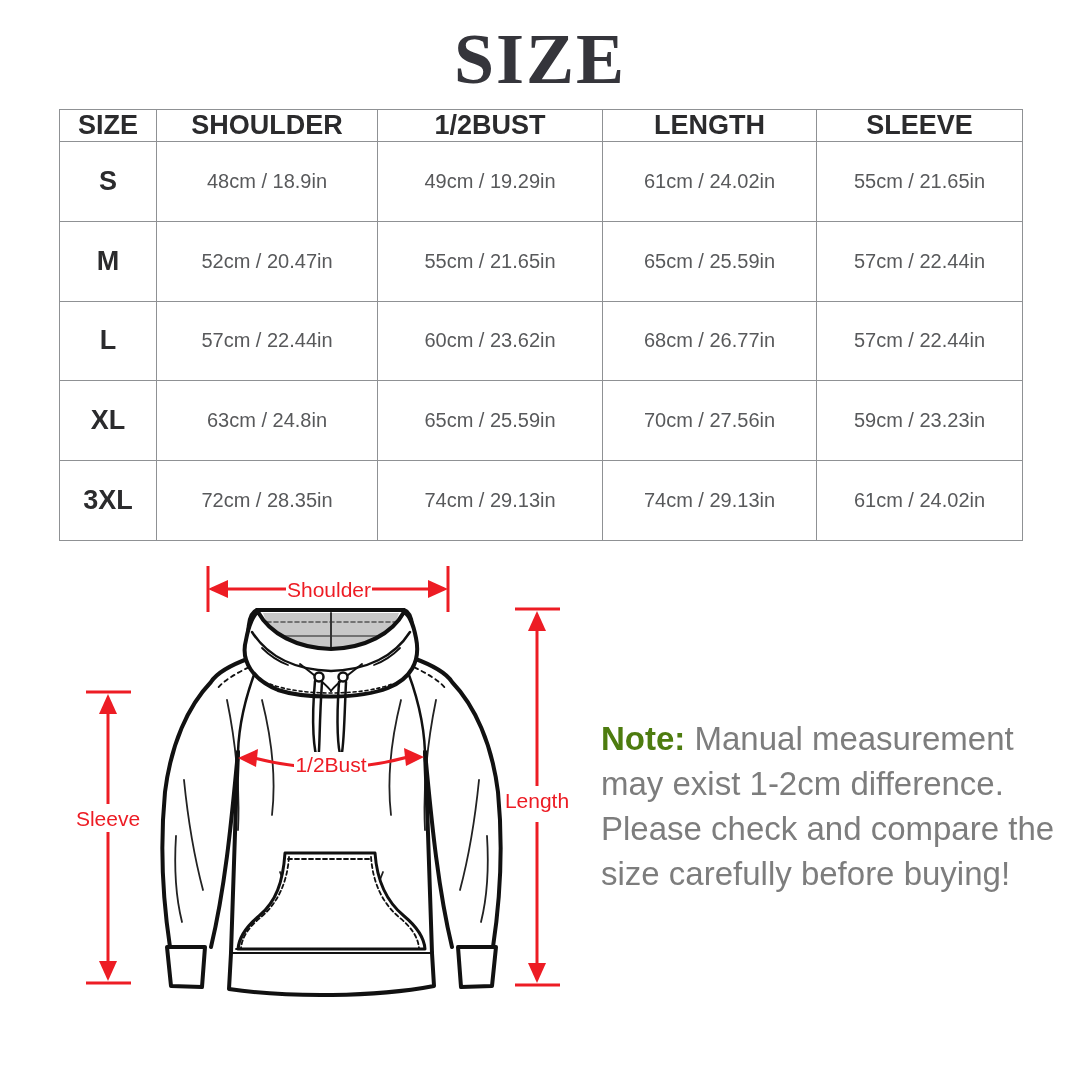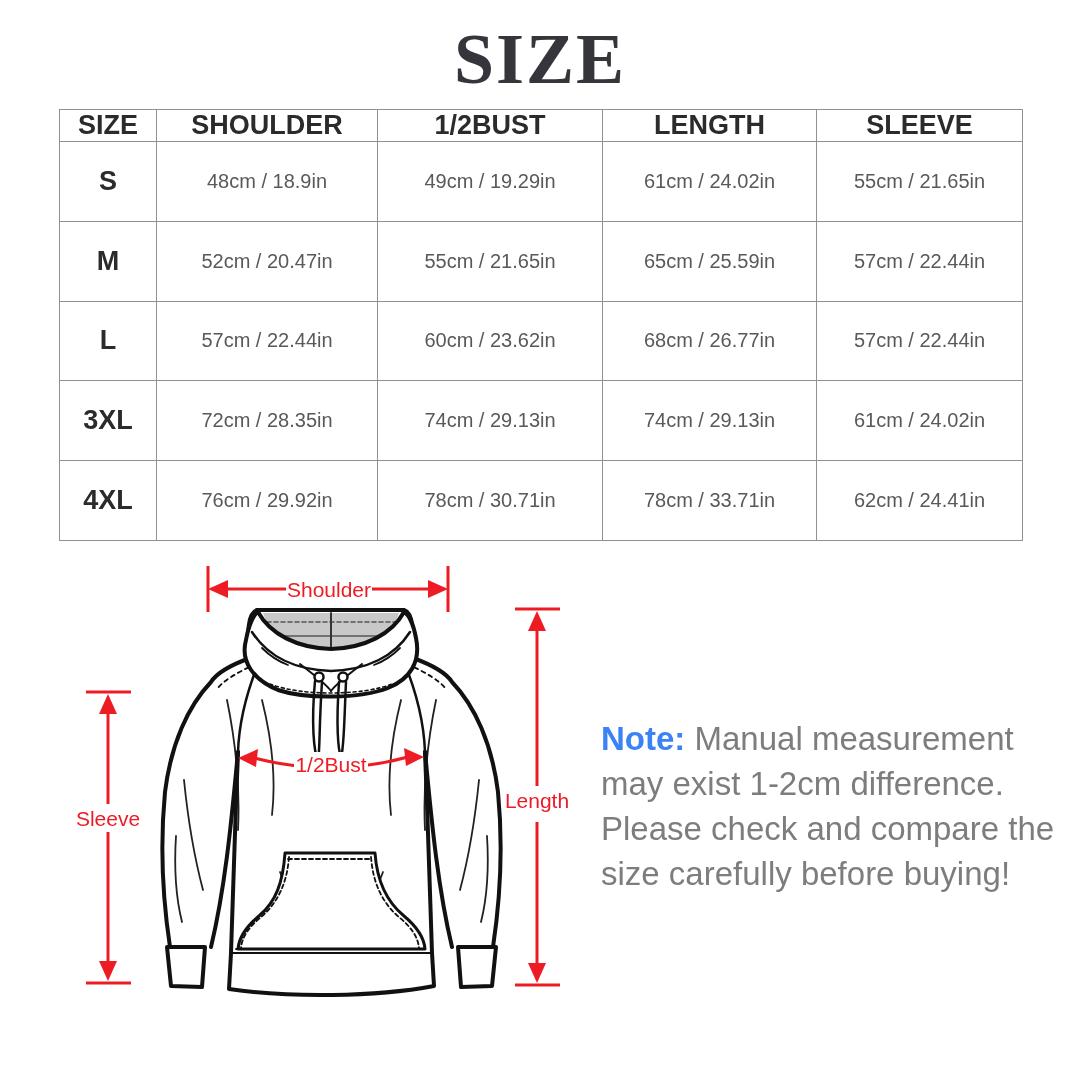--- a/index.html
+++ b/index.html
@@ -53,21 +53,21 @@
     width:1080px; height:1080px;
   }
   .note{
     position:absolute;
     left:601px; top:716px;
     width:456px;
     font-size:33px;
     line-height:45px;
     color:#7d7d7d;
   }
-  .note b{ color:#3b82f6; }
+  .note b{ color:#4d7c0f; }
 </style>
 </head>
 <body>
 
 <div class="page">
 
   <div class="title">SIZE</div>
 
   <table class="size-table">
     <colgroup>
@@ -102,32 +102,32 @@
           <td>57cm / 22.44in</td>
         </tr>
         <tr>
           <td class="size-col">L</td>
           <td>57cm / 22.44in</td>
           <td>60cm / 23.62in</td>
           <td>68cm / 26.77in</td>
           <td>57cm / 22.44in</td>
         </tr>
         <tr>
+          <td class="size-col">XL</td>
+          <td>63cm / 24.8in</td>
+          <td>65cm / 25.59in</td>
+          <td>70cm / 27.56in</td>
+          <td>59cm / 23.23in</td>
+        </tr>
+        <tr>
           <td class="size-col">3XL</td>
           <td>72cm / 28.35in</td>
           <td>74cm / 29.13in</td>
           <td>74cm / 29.13in</td>
           <td>61cm / 24.02in</td>
-        </tr>
-        <tr>
-          <td class="size-col">4XL</td>
-          <td>76cm / 29.92in</td>
-          <td>78cm / 30.71in</td>
-          <td>78cm / 33.71in</td>
-          <td>62cm / 24.41in</td>
         </tr>
       </tbody>
   </table>
 
   <svg class="diagram-svg" viewBox="0 0 1080 1080" xmlns="http://www.w3.org/2000/svg">
 
     <g fill="none" stroke="#111111" stroke-linecap="round" stroke-linejoin="round">
 
       <path d="M250 658 C228 666 216 674 211 682 C188 706 171 744 165 792 C160 844 162 894 170 947 L211 947 C227 880 233 802 238 752 C239 724 245 696 259 662 Z" fill="#ffffff" stroke="none"></path>
       <path d="M413 658 C435 666 447 674 452 682 C475 706 492 744 498 792 C503 844 501 894 493 947 L452 947 C436 880 430 802 425 752 C424 724 418 696 404 662 Z" fill="#ffffff" stroke="none"></path>

